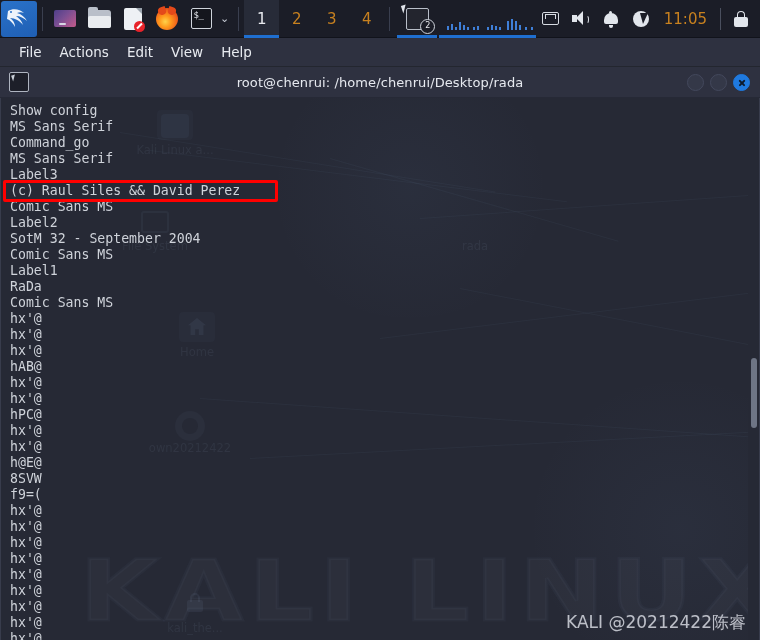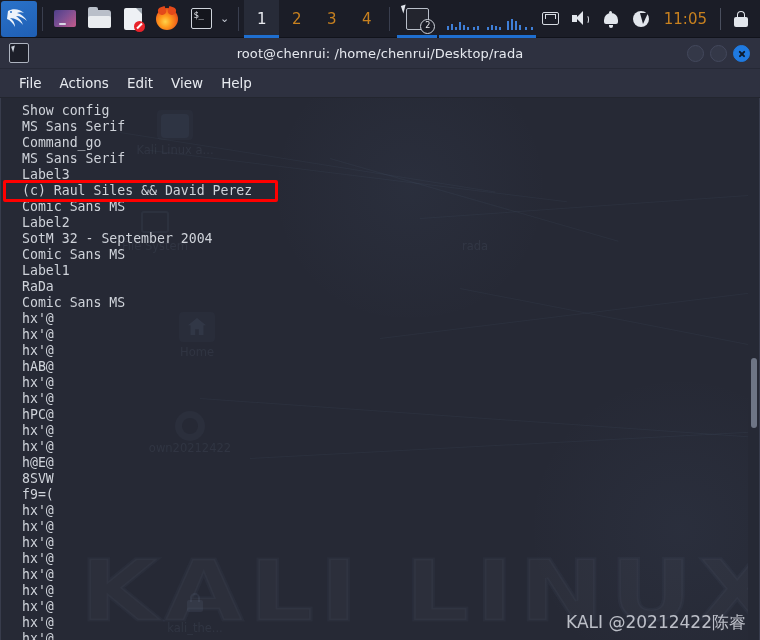--- a/index.html
+++ b/index.html
@@ -562,21 +562,21 @@
     position: absolute;
     left: 0; top: 0;
     padding: 5px 0 0 10px;
     font-family: "DejaVu Sans Mono", "Liberation Mono", monospace;
     font-size: 13.2px;
     line-height: 16px;
     color: #cfd3da;
     white-space: pre;
     z-index: 5;
   }
-  .tline { height: 16px; margin-left: 12px; }
+  .tline { height: 16px; }
 
   #highlight {
     position: absolute;
     left: 3px;
     top: 81px;
     width: 275px;
     height: 22px;
     border: 3px solid #ff0000;
     border-radius: 2px;
     box-sizing: border-box;
@@ -728,38 +728,38 @@
         <div class="ic-lock">
             <div class="shack"></div>
             <div class="bodyl"></div>
           </div>
       </div>
     </div>
   </div>
 
   <div id="window">
 
+    <div id="menubar">
+      <div class="menu-item">File</div>
+      <div class="menu-item">Actions</div>
+      <div class="menu-item">Edit</div>
+      <div class="menu-item">View</div>
+      <div class="menu-item">Help</div>
+    </div>
+
     <div id="titlebar">
       <div class="title-ic">
           <div class="cur"></div>
         </div>
       <div id="wintitle">root@chenrui: /home/chenrui/Desktop/rada</div>
       <div class="winbtns">
         <div class="wbtn"></div>
         <div class="wbtn"></div>
         <div class="wbtn close"></div>
       </div>
-    </div>
-
-    <div id="menubar">
-      <div class="menu-item">File</div>
-      <div class="menu-item">Actions</div>
-      <div class="menu-item">Edit</div>
-      <div class="menu-item">View</div>
-      <div class="menu-item">Help</div>
     </div>
 
     <div id="term">
 
       <div id="wallpaper">
         <div class="streak" style="left:120px; top:34px;  width:380px; transform:rotate(9deg);"></div>
         <div class="streak" style="left:150px; top:52px;  width:420px; transform:rotate(7deg);"></div>
         <div class="streak" style="left:330px; top:60px;  width:300px; transform:rotate(16deg);"></div>
         <div class="streak" style="left:420px; top:120px; width:340px; transform:rotate(-4deg);"></div>
         <div class="streak" style="left:460px; top:190px; width:300px; transform:rotate(11deg);"></div>

